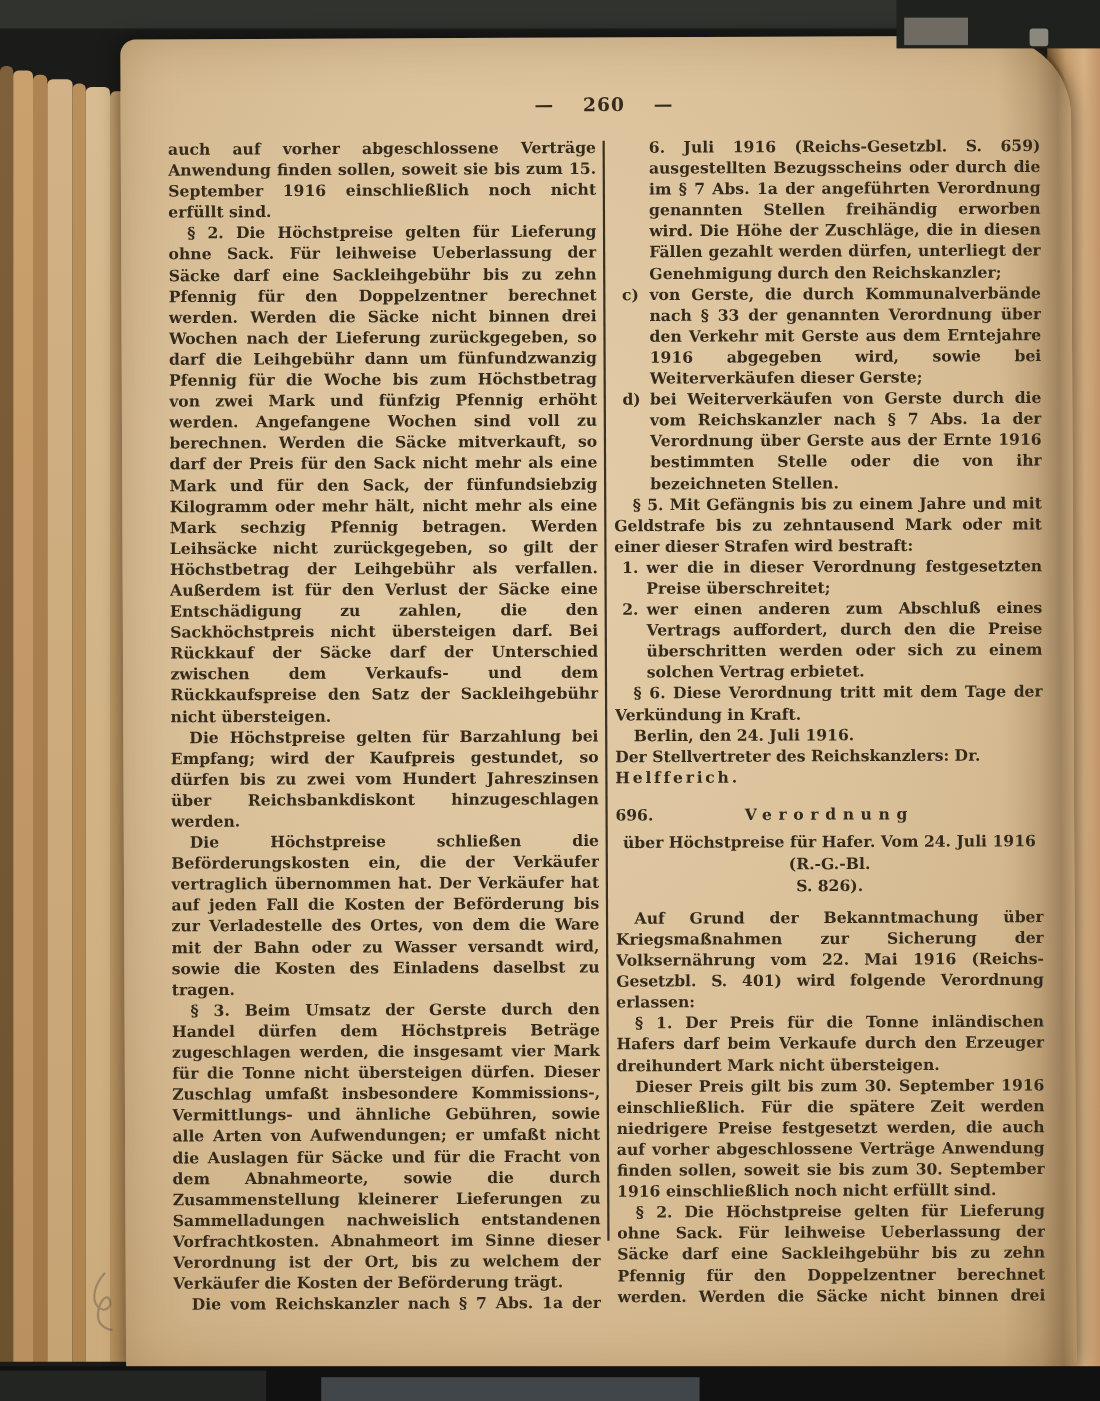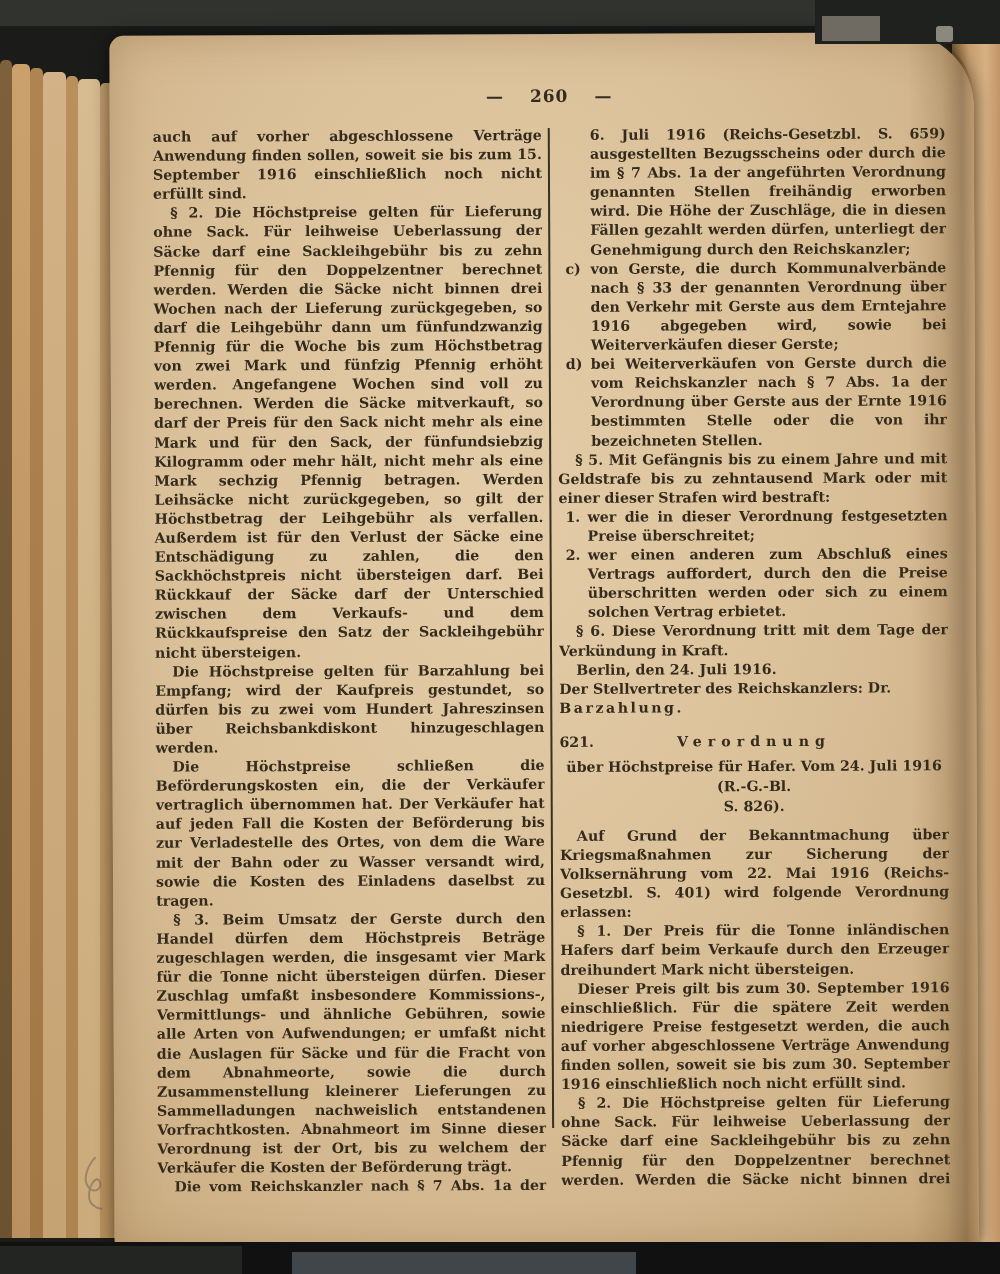--- a/index.html
+++ b/index.html
@@ -135,25 +135,25 @@
           <span class="lbl">1.</span>
           <span>wer die in dieser Verordnung festgesetzten Preise überschreitet;</span>
         </p>
         <p class="numitem">
           <span class="lbl">2.</span>
           <span>wer einen anderen zum Abschluß eines Vertrags auffordert, durch den die Preise überschritten werden oder sich zu einem solchen Vertrag erbietet.</span>
         </p>
         <p class="par">§ 6. Diese Verordnung tritt mit dem Tage der Verkündung in Kraft.</p>
         <p class="dateline">Berlin, den 24. Juli 1916.</p>
         <p class="sig">
-          <span>Der Stellvertreter des Reichskanzlers: Dr. </span><span class="sig-name">Barzahlung.</span>
+          <span>Der Stellvertreter des Reichskanzlers: Dr. </span><span class="sig-name">Helfferich.</span>
         </p>
 
         <div class="entry-row">
-          <span class="entry-num">621.</span>
+          <span class="entry-num">696.</span>
           <span class="entry-title">Verordnung</span>
         </div>
         <div class="subtitle">
           <div>über Höchstpreise für Hafer. Vom 24. Juli 1916 (R.-G.-Bl.</div>
           <div>S. 826).</div>
         </div>
 
         <p class="par">Auf Grund der Bekanntmachung über Kriegsmaßnahmen zur Sicherung der Volksernährung vom 22. Mai 1916 (Reichs-Gesetzbl. S. 401) wird folgende Verordnung erlassen:</p>
         <p class="par">§ 1. Der Preis für die Tonne inländischen Hafers darf beim Verkaufe durch den Erzeuger dreihundert Mark nicht übersteigen.</p>
         <p class="par">Dieser Preis gilt bis zum 30. September 1916 einschließlich. Für die spätere Zeit werden niedrigere Preise festgesetzt werden, die auch auf vorher abgeschlossene Verträge Anwendung finden sollen, soweit sie bis zum 30. September 1916 einschließlich noch nicht erfüllt sind.</p>

